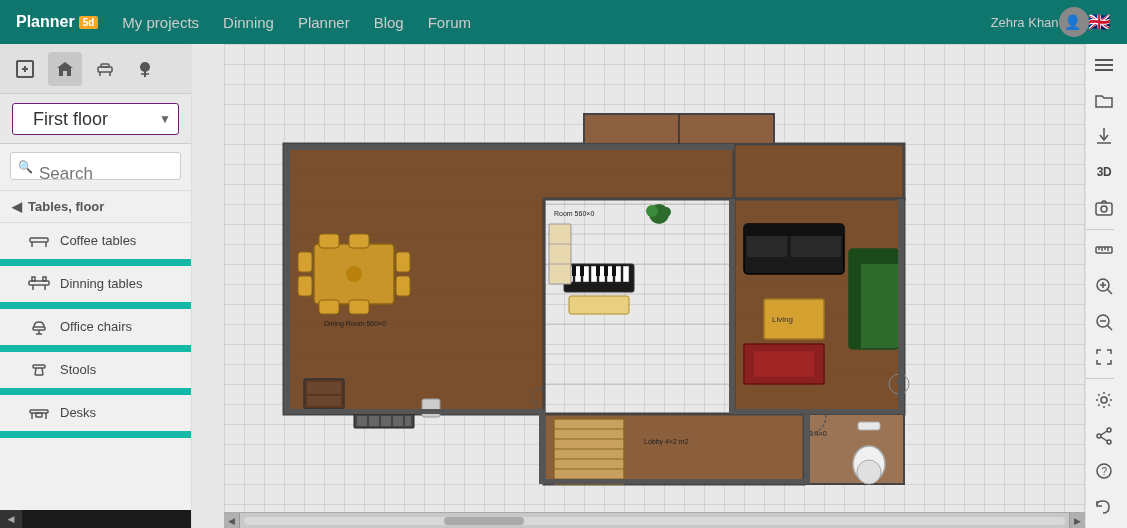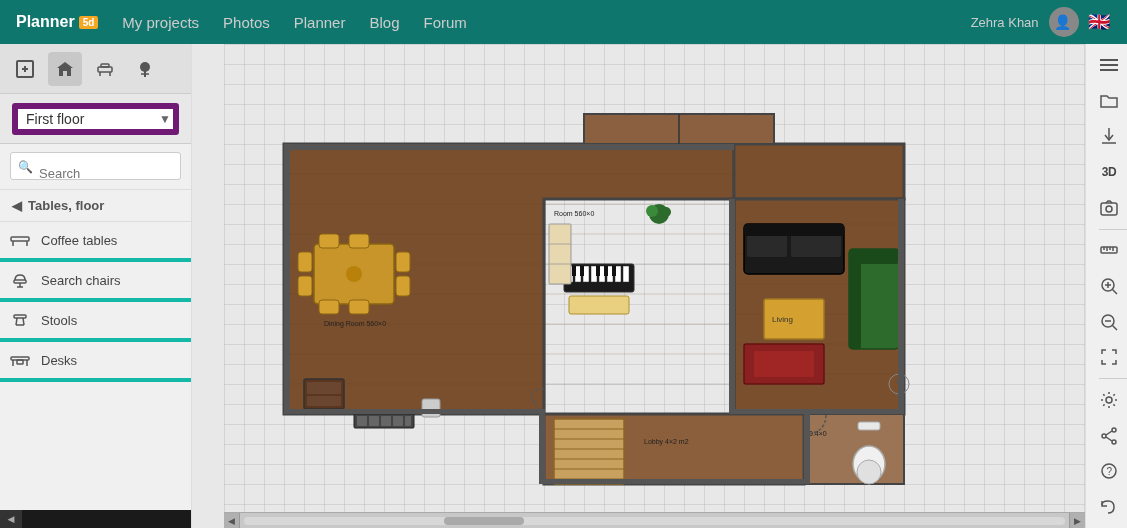--- a/index.html
+++ b/index.html
@@ -35,21 +35,20 @@
     .nav-link {
       color: #ccc;
       text-decoration: none;
       font-size: 15px;
       cursor: pointer;
     }
     .nav-right {
       margin-left: auto;
       display: flex;
       align-items: center;
-      gap: 10px;
     }
     .user-name { color: #ccc; font-size: 13px; }
     .avatar {
       width: 30px; height: 30px;
       border-radius: 50%;
       background: #888;
       display: flex; align-items: center; justify-content: center;
       color: white; font-size: 14px;
     }
 
@@ -101,24 +100,24 @@
       padding: 0 12px;
     }
     .floor-select-wrapper {
       position: relative;
       width: 170px;
     }
     .floor-select-wrapper select {
       width: 100%;
       height: 32px;
       background: white;
-      border: 6px solid #701a75;
+      border: 1px solid #701a75;
       border-radius: 3px;
-      padding: 0 8px;
-      font-size: 14px;
+      padding: 0 20px;
+      font-size: 18px;
       cursor: pointer;
       appearance: none;
       -webkit-appearance: none;
       color: #333;
     }
     .floor-select-arrow {
       position: absolute;
       right: 8px;
       top: 50%;
       transform: translateY(-50%);
@@ -131,21 +130,21 @@
     .search-row {
       padding: 8px 10px;
       border-bottom: 1px solid #ddd;
     }
     .search-input {
       width: 100%;
       height: 28px;
       border: 1px solid #ccc;
       border-radius: 3px;
       padding: 15px 8px 0 28px;
-      font-size: 13px;
+      font-size: 17px;
       background: white;
     }
     .search-wrapper {
       position: relative;
     }
     .search-icon-inner {
       position: absolute;
       left: 8px;
       top: 50%;
       transform: translateY(-50%);
@@ -168,23 +167,23 @@
 
     
     .category-list {
       flex: 1;
       overflow-y: auto;
     }
     .category-item {
       display: flex;
       align-items: center;
       gap: 10px;
-      padding: 9px 9px;
+      padding: 9px 28px;
       cursor: pointer;
-      border-bottom: 4px solid #14b8a6;
+      border-bottom: 7px solid #14b8a6;
       color: #444;
       font-size: 13px;
     }
     .category-icon {
       width: 22px;
       height: 18px;
       display: flex;
       align-items: center;
       justify-content: center;
       flex-shrink: 0;
@@ -209,21 +208,21 @@
       background-size: 20px 20px;
     }
 
     
     .right-sidebar {
       width: 42px;
       background: #f0f0f0;
       border-left: 1px solid #ddd;
       display: flex;
       flex-direction: column;
-      align-items: flex-end;
+      align-items: flex-start;
       padding: 4px 0;
       gap: 2px;
     }
     .right-btn {
       width: 36px; height: 36px;
       border: none;
       background: transparent;
       border-radius: 4px;
       cursor: pointer;
       display: flex; align-items: center; justify-content: center;
@@ -255,21 +254,21 @@
   </style>
 </head>
 <body>
 
 <div class="top-nav">
   <div class="logo">
     <span>Planner</span>
     <span class="logo-badge">5d</span>
   </div>
   <a class="nav-link">My projects</a>
-  <a class="nav-link">Photos</a>
+  <a class="nav-link">Dinning</a>
   <a class="nav-link">Planner</a>
   <a class="nav-link">Blog</a>
   <a class="nav-link">Forum</a>
   <div class="nav-right">
     <span class="user-name">Zehra Khan</span>
     <div class="avatar">👤</div>
     <span style="font-size:18px;">🇬🇧</span>
   </div>
 </div>
 
@@ -336,28 +335,40 @@
           <svg width="22" height="16" viewBox="0 0 22 16" fill="none" stroke="#555" stroke-width="1.5">
             <rect x="2" y="5" width="18" height="4" rx="1"></rect>
             <line x1="4" y1="9" x2="4" y2="14"></line>
             <line x1="18" y1="9" x2="18" y2="14"></line>
           </svg>
         </span>
         <span>Coffee tables</span>
       </div>
       <div class="category-item">
         <span class="category-icon">
+          <svg width="22" height="16" viewBox="0 0 22 16" fill="none" stroke="#555" stroke-width="1.5">
+            <rect x="1" y="5" width="20" height="4" rx="1"></rect>
+            <line x1="5" y1="9" x2="5" y2="14"></line>
+            <line x1="17" y1="9" x2="17" y2="14"></line>
+            <rect x="4" y="1" width="3" height="4"></rect>
+            <rect x="15" y="1" width="3" height="4"></rect>
+          </svg>
+        </span>
+        <span>Dinning tables</span>
+      </div>
+      <div class="category-item">
+        <span class="category-icon">
           <svg width="18" height="18" viewBox="0 0 18 18" fill="none" stroke="#555" stroke-width="1.5">
             <path d="M4 9 Q4 4 9 4 Q14 4 14 9"></path>
             <rect x="3" y="9" width="12" height="3" rx="1"></rect>
             <line x1="9" y1="12" x2="9" y2="16"></line>
             <line x1="6" y1="16" x2="12" y2="16"></line>
           </svg>
         </span>
-        <span>Search chairs</span>
+        <span>Office chairs</span>
       </div>
       <div class="category-item">
         <span class="category-icon">
           <svg width="18" height="18" viewBox="0 0 18 18" fill="none" stroke="#555" stroke-width="1.5">
             <rect x="3" y="4" width="12" height="3" rx="1"></rect>
             <line x1="6" y1="7" x2="5" y2="14"></line>
             <line x1="12" y1="7" x2="13" y2="14"></line>
             <line x1="5" y1="14" x2="13" y2="14"></line>
           </svg>
         </span>

